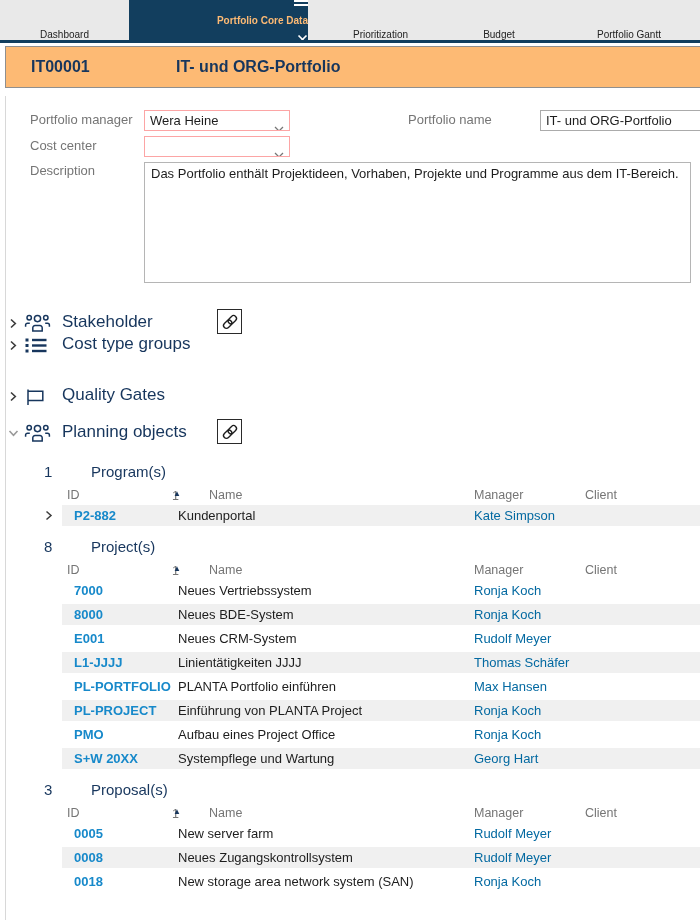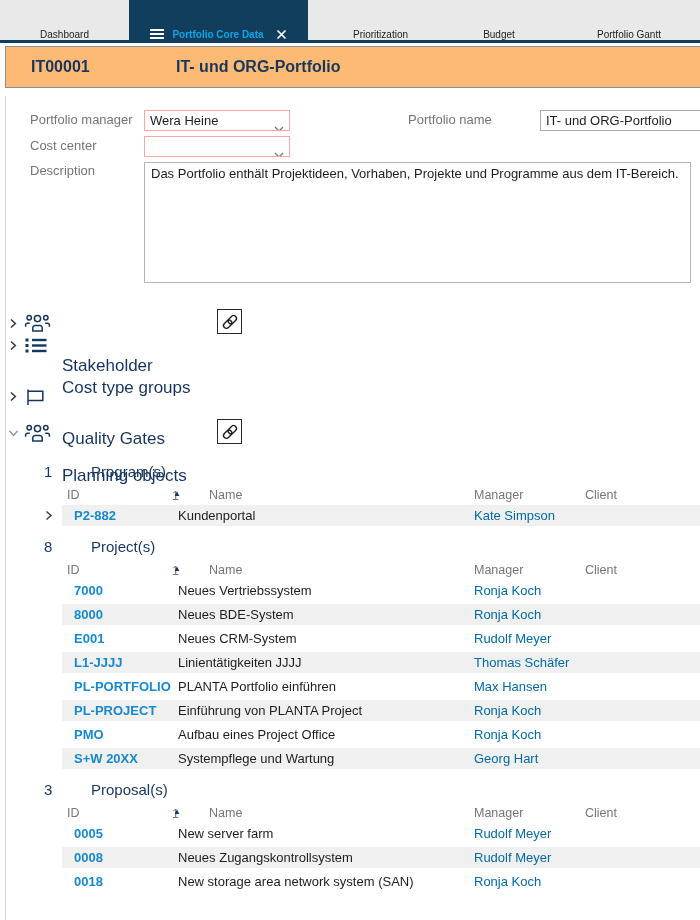--- a/index.html
+++ b/index.html
@@ -15,21 +15,21 @@
   #page{position:relative;width:700px;height:920px;overflow:hidden;background:#fff;}
 
   
   .tabbar{position:absolute;left:0;top:0;width:700px;height:40px;background:#e9e9e9;display:flex;}
   .tab{display:flex;align-items:flex-end;justify-content:center;gap:8px;font-size:10px;color:#222;cursor:pointer;}
   .tab:nth-child(1){width:129px;}
   .tab:nth-child(2){width:179px;}
   .tab:nth-child(3){width:132px;padding-left:13px;}
   .tab:nth-child(4){width:118px;}
   .tab:nth-child(5){width:142px;}
-  .tab.active{background:var(--navy);color:#0ea5e9;font-weight:bold;}
+  .tab.active{background:var(--navy);color:#fdba74;font-weight:bold;flex-direction:column;}
   .tab .tab-x{display:flex;margin-left:4px;}
   .tabbar-underline{position:absolute;left:0;top:40px;width:700px;height:3px;background:var(--navy);}
 
   
   .header-box{position:absolute;left:5px;top:46px;width:695px;height:42px;border:1px solid #8f8f8f;border-right:none;background:#fdba74;}
   .header-box .hid{position:absolute;left:25px;top:0;line-height:40px;font-size:16px;font-weight:bold;color:var(--text-navy);}
   .header-box .htitle{position:absolute;left:170px;top:0;line-height:40px;font-size:16px;font-weight:bold;color:var(--text-navy);}
 
   .panel-edge{position:absolute;left:5px;top:96px;height:824px;width:0;border-left:1px solid #d8d8d8;}
 
@@ -37,21 +37,21 @@
   .flabel{position:absolute;font-size:13px;color:var(--label-gray);}
   .fld{position:absolute;height:21px;border:1px solid #fca5a5;background:#fff;font-size:13px;color:#1d1d1d;line-height:19px;padding:0 18px 0 5px;overflow:hidden;white-space:nowrap;}
   .fld .chev{position:absolute;right:5px;top:7px;}
   .finput{position:absolute;height:21px;border:1px solid #ababab;background:#fff;font-size:13px;color:#1d1d1d;line-height:19px;padding:0 5px;overflow:hidden;white-space:nowrap;}
   .ftext{position:absolute;left:144px;top:162px;width:547px;height:121px;border:1px solid #b5b5b5;background:#fff;font-size:13px;color:#1d1d1d;line-height:17px;padding:2px 6px;}
 
   
   .section{position:absolute;left:0;width:700px;height:28px;}
   .sec-chevron{position:absolute;left:8px;top:8px;display:flex;cursor:pointer;}
   .sec-icon{position:absolute;left:24px;top:3px;display:flex;}
-  .sec-label{position:absolute;left:62px;top:2px;font-size:17px;color:#16355c;cursor:pointer;margin-top:44px;}
+  .sec-label{position:absolute;left:62px;top:2px;font-size:17px;color:#16355c;cursor:pointer;}
   .link-btn{position:absolute;left:217px;top:-1px;width:25px;height:25px;border:1px solid #2a2a2a;background:#fff;display:flex;align-items:center;justify-content:center;cursor:pointer;}
 
   
   #planning{position:absolute;left:0;top:455px;width:700px;}
   .pg-section{margin-bottom:12px;}
   .pg-title{position:relative;height:18px;margin-top:8px;margin-bottom:6px;}
   .pg-count{position:absolute;left:44px;font-size:15px;color:var(--text-navy);}
   .pg-name{position:absolute;left:91px;font-size:15px;color:var(--text-navy);}
   .pg-header{position:relative;margin-left:62px;height:17px;margin-bottom:1px;font-size:12.5px;color:var(--label-gray);}
   .pg-header span{position:absolute;top:1px;}

